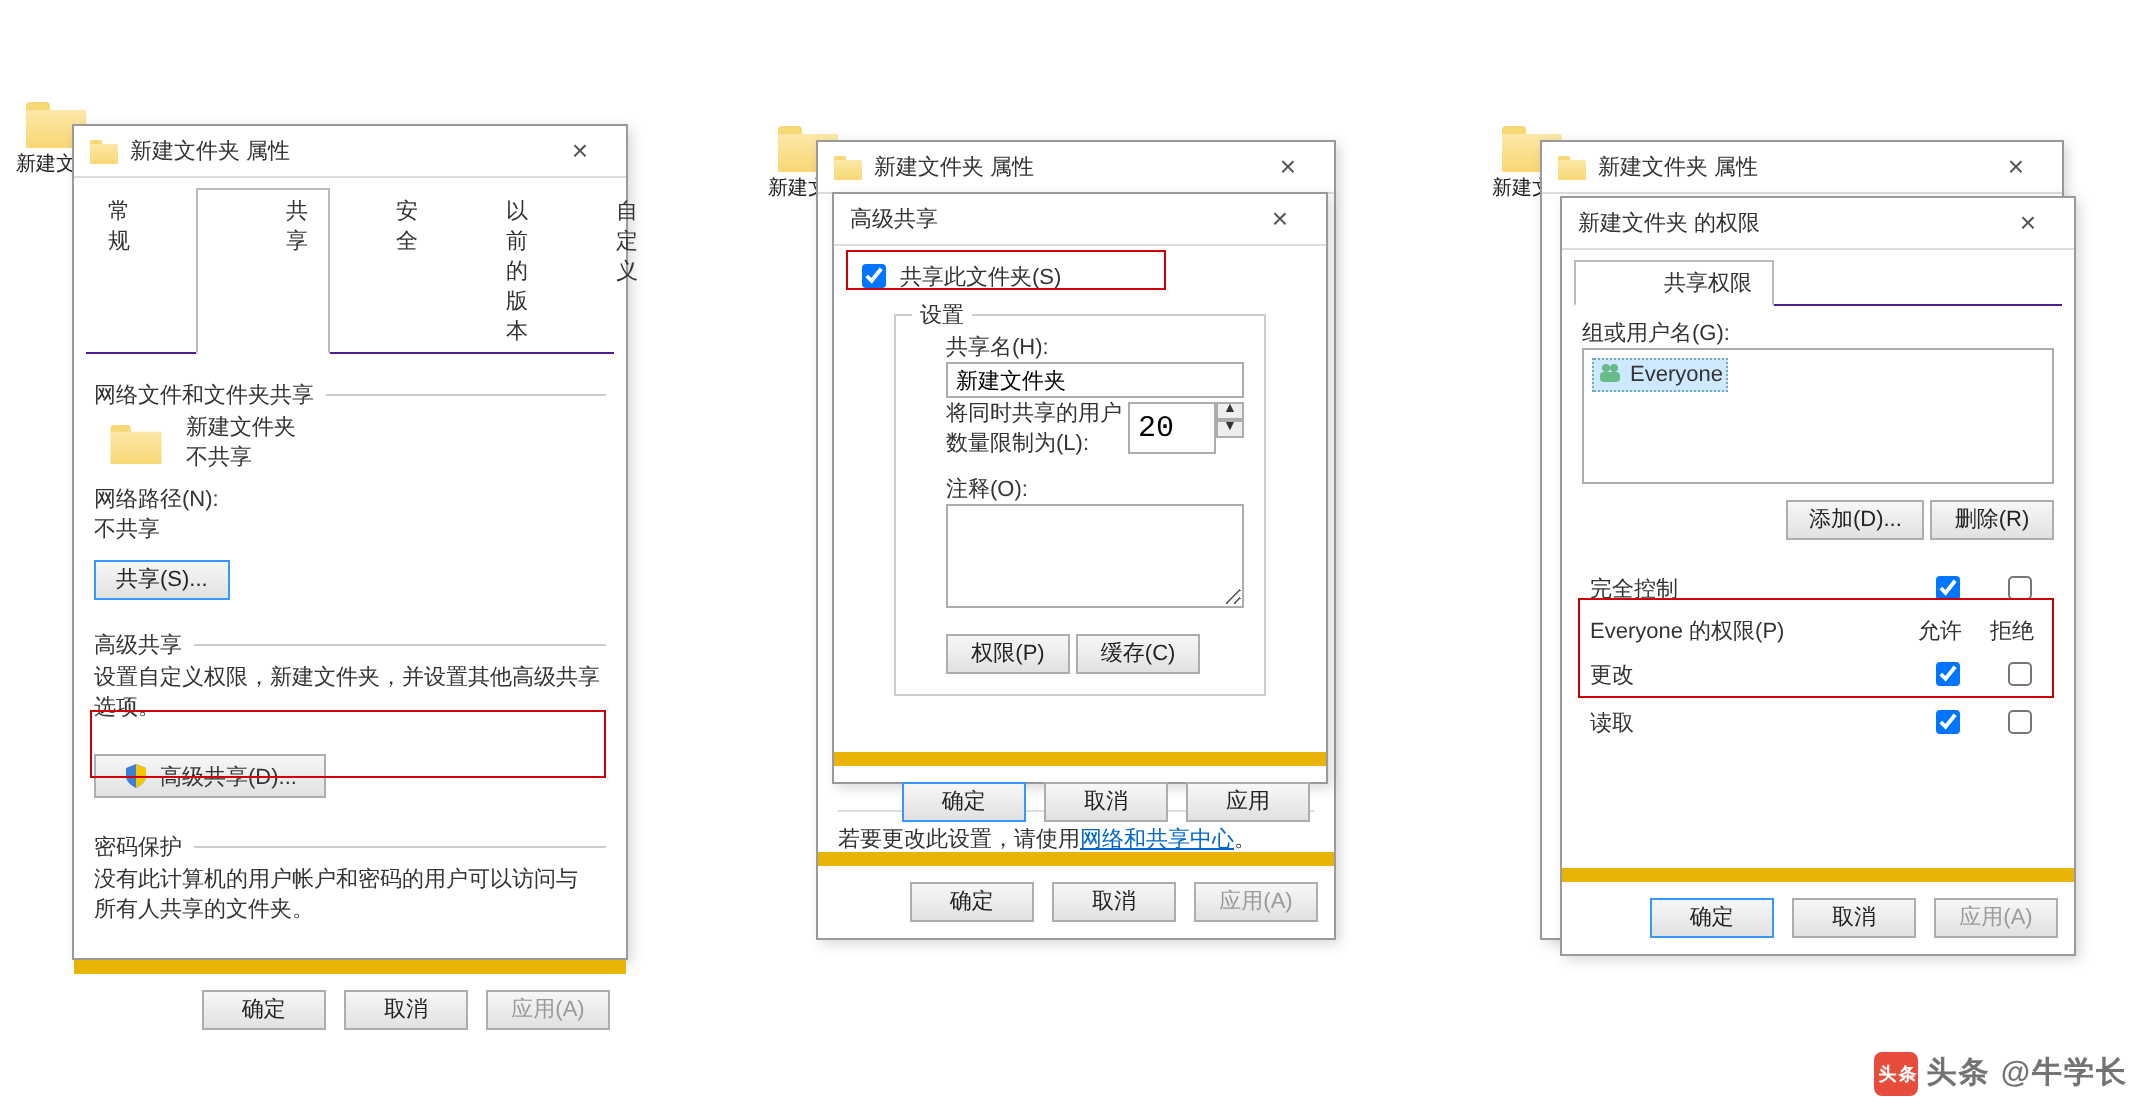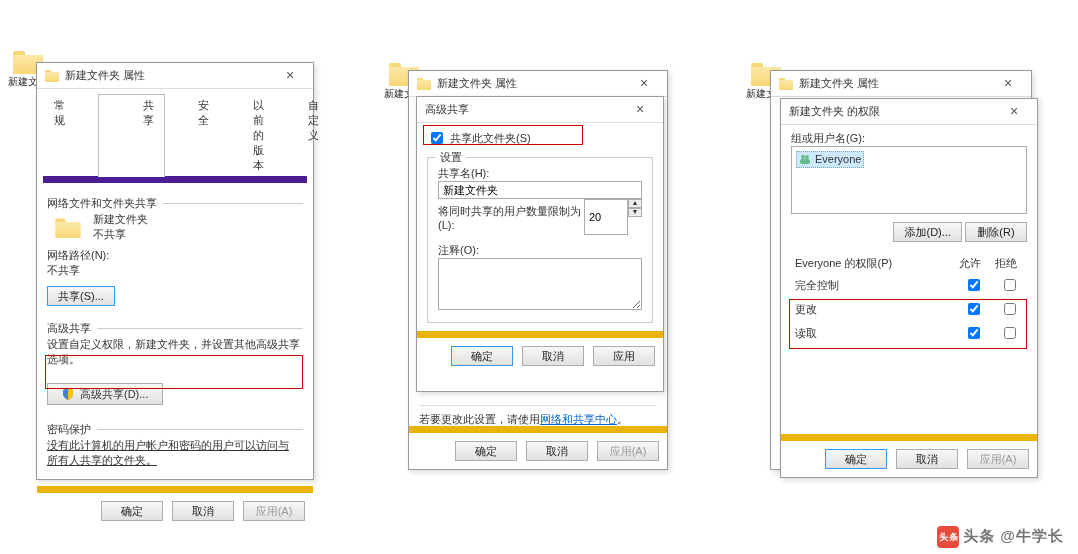--- a/index.html
+++ b/index.html
@@ -45,42 +45,42 @@
     font-size: 11px; color: #333;
     background: #fff;
   }
   .titlebar .t-icon { width: 14px; height: 12px; margin-right: 6px; position: relative; }
   .titlebar .t-icon::before { content:""; position:absolute; left:0; top:0; width:6px;height:3px;background:#F8D775;border-radius:1px 1px 0 0;}
   .titlebar .t-icon::after { content:""; position:absolute; left:0; top:2px; width:14px;height:10px;background:linear-gradient(#FCE9A7,#F8D775);border-radius:1px;}
   .titlebar .spacer { flex: 1; }
   .close-x { width: 34px; height: 20px; text-align: center; line-height: 18px; font-size: 14px; color: #555; cursor: default; }
 
   
-  .tabs { display:flex; border-bottom:7px solid #4c1d95; margin: 4px 6px 0 6px; gap: 22px; }
+  .tabs { display:flex; border-bottom:1px solid #4c1d95; margin: 4px 6px 0 6px; gap: 22px; }
   .tab { padding: 3px 10px; border:1px solid transparent; font-size:11px; color:#333; cursor:default; position:relative; top:1px;}
   .tab.active { border:1px solid #bbb; border-bottom:1px solid #fff; background:#fff;padding-left:44px;}
   
   .body { padding: 6px 10px 8px 10px; }
 
   .section-line { border-top:1px solid #ccc; position:relative; margin:14px 0 8px 0;}
   .section-line span { position:absolute; top:-8px; left:0; background:#fff; padding-right:6px; font-size:11px; }
 
   .btn {
     display:inline-block; min-width:62px; height:20px; line-height:18px;
     border:1px solid #adadad; background:linear-gradient(#f7f7f7,#e1e1e1);
     font-size:11px; text-align:center; padding:0 10px; cursor:default; color:#222;
   }
   .btn.disabled { color:#9a9a9a; }
   .btn-row { text-align:right; padding:8px 8px; border-top:7px solid #eab308; }
   .btn-row .btn { margin-left:6px; }
 
   .textbox { border:1px solid #acacac; height:18px; padding:1px 4px; font-size:11px; width:100%; }
   .textbox.multiline { height:52px; }
 
-  .groupbox { border:1px solid #ccc; padding:8px 10px 10px 10px; margin:0; position:relative; }
+  .groupbox { border:1px solid #ccc; padding:8px 10px 10px 25px; margin:20px; position:relative; }
   .groupbox > .legend { position:absolute; top:-8px; left:8px; background:#fff; padding:0 4px; font-size:11px; }
 
   .red-box { border:1.5px solid #cc0000; position:absolute; pointer-events:none; }
 
   .link { color:#0066cc; text-decoration:underline; }
 
   .shield-btn {
     display:inline-flex; align-items:center; gap:6px;
     border:1px solid #adadad; background:linear-gradient(#f7f7f7,#e1e1e1);
     height:22px; padding:0 14px; font-size:11px;
@@ -93,21 +93,21 @@
   .list-select .usr-icon { display:inline-block; vertical-align:middle; margin-right:4px;}
 
   .cb { width:12px;height:12px; }
 
   .perm-table { width:100%; border-collapse:collapse; font-size:11px; }
   .perm-table th { font-weight:400; text-align:left; padding:2px 4px;}
   .perm-table td { padding:3px 4px; }
   .perm-table td.c { text-align:center; }
 
   .spinner { display:inline-flex; }
-  .spinner input { width:44px; height:36px; border:1px solid #acacac; text-align:left; padding:1px 4px; font-size:11px;}
+  .spinner input { width:44px; height:26px; border:1px solid #acacac; text-align:left; padding:1px 4px; font-size:15px;font-family:Liberation Mono, monospace;}
   .spinner .sp { display:flex; flex-direction:column; }
   .spinner .sp div { width:14px; height:9px; border:1px solid #acacac; font-size:7px; line-height:6px; text-align:center; background:#eee;}
 
   .watermark { position:absolute; right:14px; bottom:6px; font-size:15px; font-weight:700; color:rgba(0,0,0,0.55); letter-spacing:1px;}
   .watermark .logo { display:inline-block; width:22px; height:22px; background:#e74c3c; border-radius:4px; vertical-align:middle; margin-right:4px; position:relative;}
   .watermark .logo::after{ content:"头条"; color:#fff; font-size:9px; font-weight:700; position:absolute; left:2px; top:5px; }
 </style>
 </head>
 <body>
 
@@ -158,21 +158,21 @@
             <path d="M6 0 L11 2 V6 C11 9 8 11 6 12 C4 11 1 9 1 6 V2 Z" fill="#3b82d6"></path>
             <path d="M6 0 L11 2 V6 C11 9 8 11 6 12 V0Z" fill="#f6c700"></path>
           </svg>
       </span>
       <span>高级共享(D)...</span>
     </span>
 
     <div class="section-line" style="margin-top:24px;">
         <span>密码保护</span>
       </div>
-    <div style="margin:4px 12px 10px 0;text-decoration:underline;">没有此计算机的用户帐户和密码的用户可以访问与所有人共享的文件夹。</div>
+    <div style="margin:4px 12px 10px 0;">没有此计算机的用户帐户和密码的用户可以访问与所有人共享的文件夹。</div>
   </div>
 
   <div class="btn-row">
     <span class="btn">确定</span>
     <span class="btn">取消</span>
     <span class="btn disabled">应用(A)</span>
   </div>
   <div class="red-box" style="left:8px; top:292px; width:258px; height:34px;"></div>
 </div>
 
@@ -222,20 +222,24 @@
         <span class="spinner">
           <input value="20" style="">
           <span class="sp">
               <div>▲</div>
               <div>▼</div>
             </span>
         </span>
       </div>
       <div style="margin-top:8px;">注释(O):</div>
       <textarea class="textbox multiline" style=""></textarea>
+      <div style="margin-top:10px;">
+        <span class="btn">权限(P)</span>
+        <span class="btn">缓存(C)</span>
+      </div>
     </div>
   </div>
   <div class="btn-row">
     <span class="btn" style="border:1px solid #3399ff;">确定</span>
     <span class="btn">取消</span>
     <span class="btn">应用</span>
   </div>
 </div>
 
 <div class="scene" style="left:746px; top:60px;">
@@ -253,20 +257,23 @@
     <div class="close-x">×</div>
   </div>
 </div>
 
 <div class="dialog" style="left:780px; top:98px; width:258px; height:380px;">
   <div class="titlebar">
     <span>新建文件夹 的权限</span>
     <span class="spacer"></span>
     <div class="close-x">×</div>
   </div>
+  <div class="tabs">
+      <div class="tab active">共享权限</div>
+    </div>
   <div class="body">
     <div>组或用户名(G):</div>
     <div class="list-box" style="height:68px;">
       <span class="list-select">
         <span class="usr-icon">
           <svg width="12" height="10" viewBox="0 0 12 10">
               <circle cx="4" cy="3" r="2" fill="#6b8"></circle>
               <circle cx="8" cy="3" r="2" fill="#6b8"></circle>
               <rect x="1" y="5" width="10" height="5" rx="2" fill="#6b8"></rect>
             </svg>
@@ -274,28 +281,28 @@
       </span>
     </div>
     <div style="text-align:right; margin:8px 0 12px 0;">
       <span class="btn">添加(D)...</span>
       <span class="btn">删除(R)</span>
     </div>
 
     <table class="perm-table">
       <tbody>
           <tr>
+        <td>完全控制</td>
+        <td class="c"><input type="checkbox" checked="" class="cb" style=""></td>
+        <td class="c"><input type="checkbox" class="cb" style=""></td>
+      </tr>
+      <tr>
         <th>Everyone 的权限(P)</th>
         <th class="c" style="width:36px;">允许</th>
         <th class="c" style="width:36px;">拒绝</th>
-      </tr>
-      <tr>
-        <td>完全控制</td>
-        <td class="c"><input type="checkbox" checked="" class="cb" style=""></td>
-        <td class="c"><input type="checkbox" class="cb" style=""></td>
       </tr>
       <tr>
         <td>更改</td>
         <td class="c"><input type="checkbox" checked="" class="cb" style=""></td>
         <td class="c"><input type="checkbox" class="cb" style=""></td>
       </tr>
       <tr>
         <td>读取</td>
         <td class="c"><input type="checkbox" checked="" class="cb" style=""></td>
         <td class="c"><input type="checkbox" class="cb" style=""></td>

